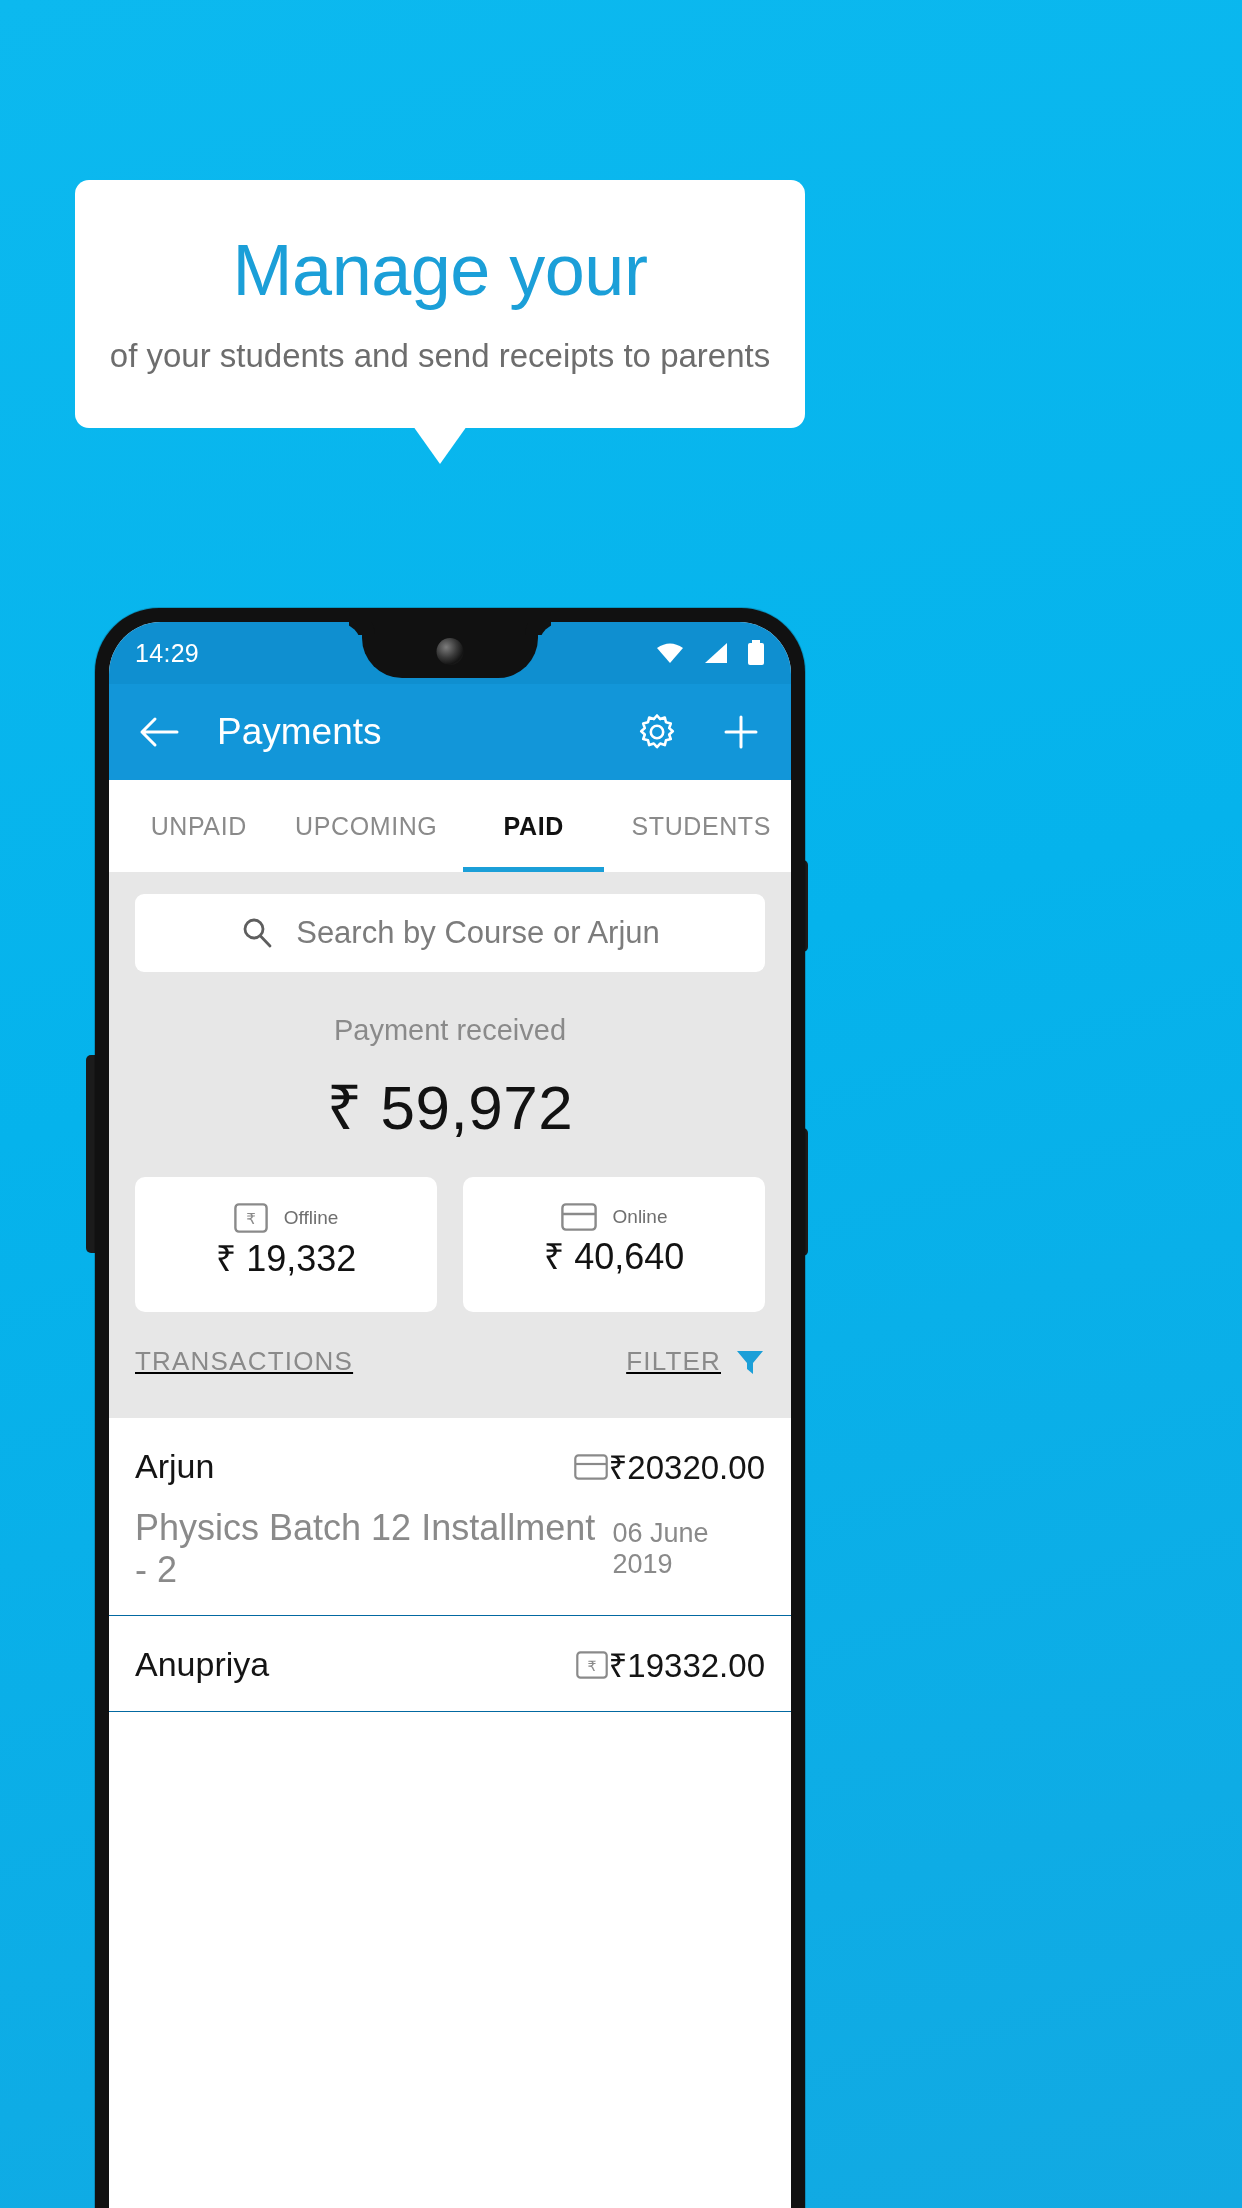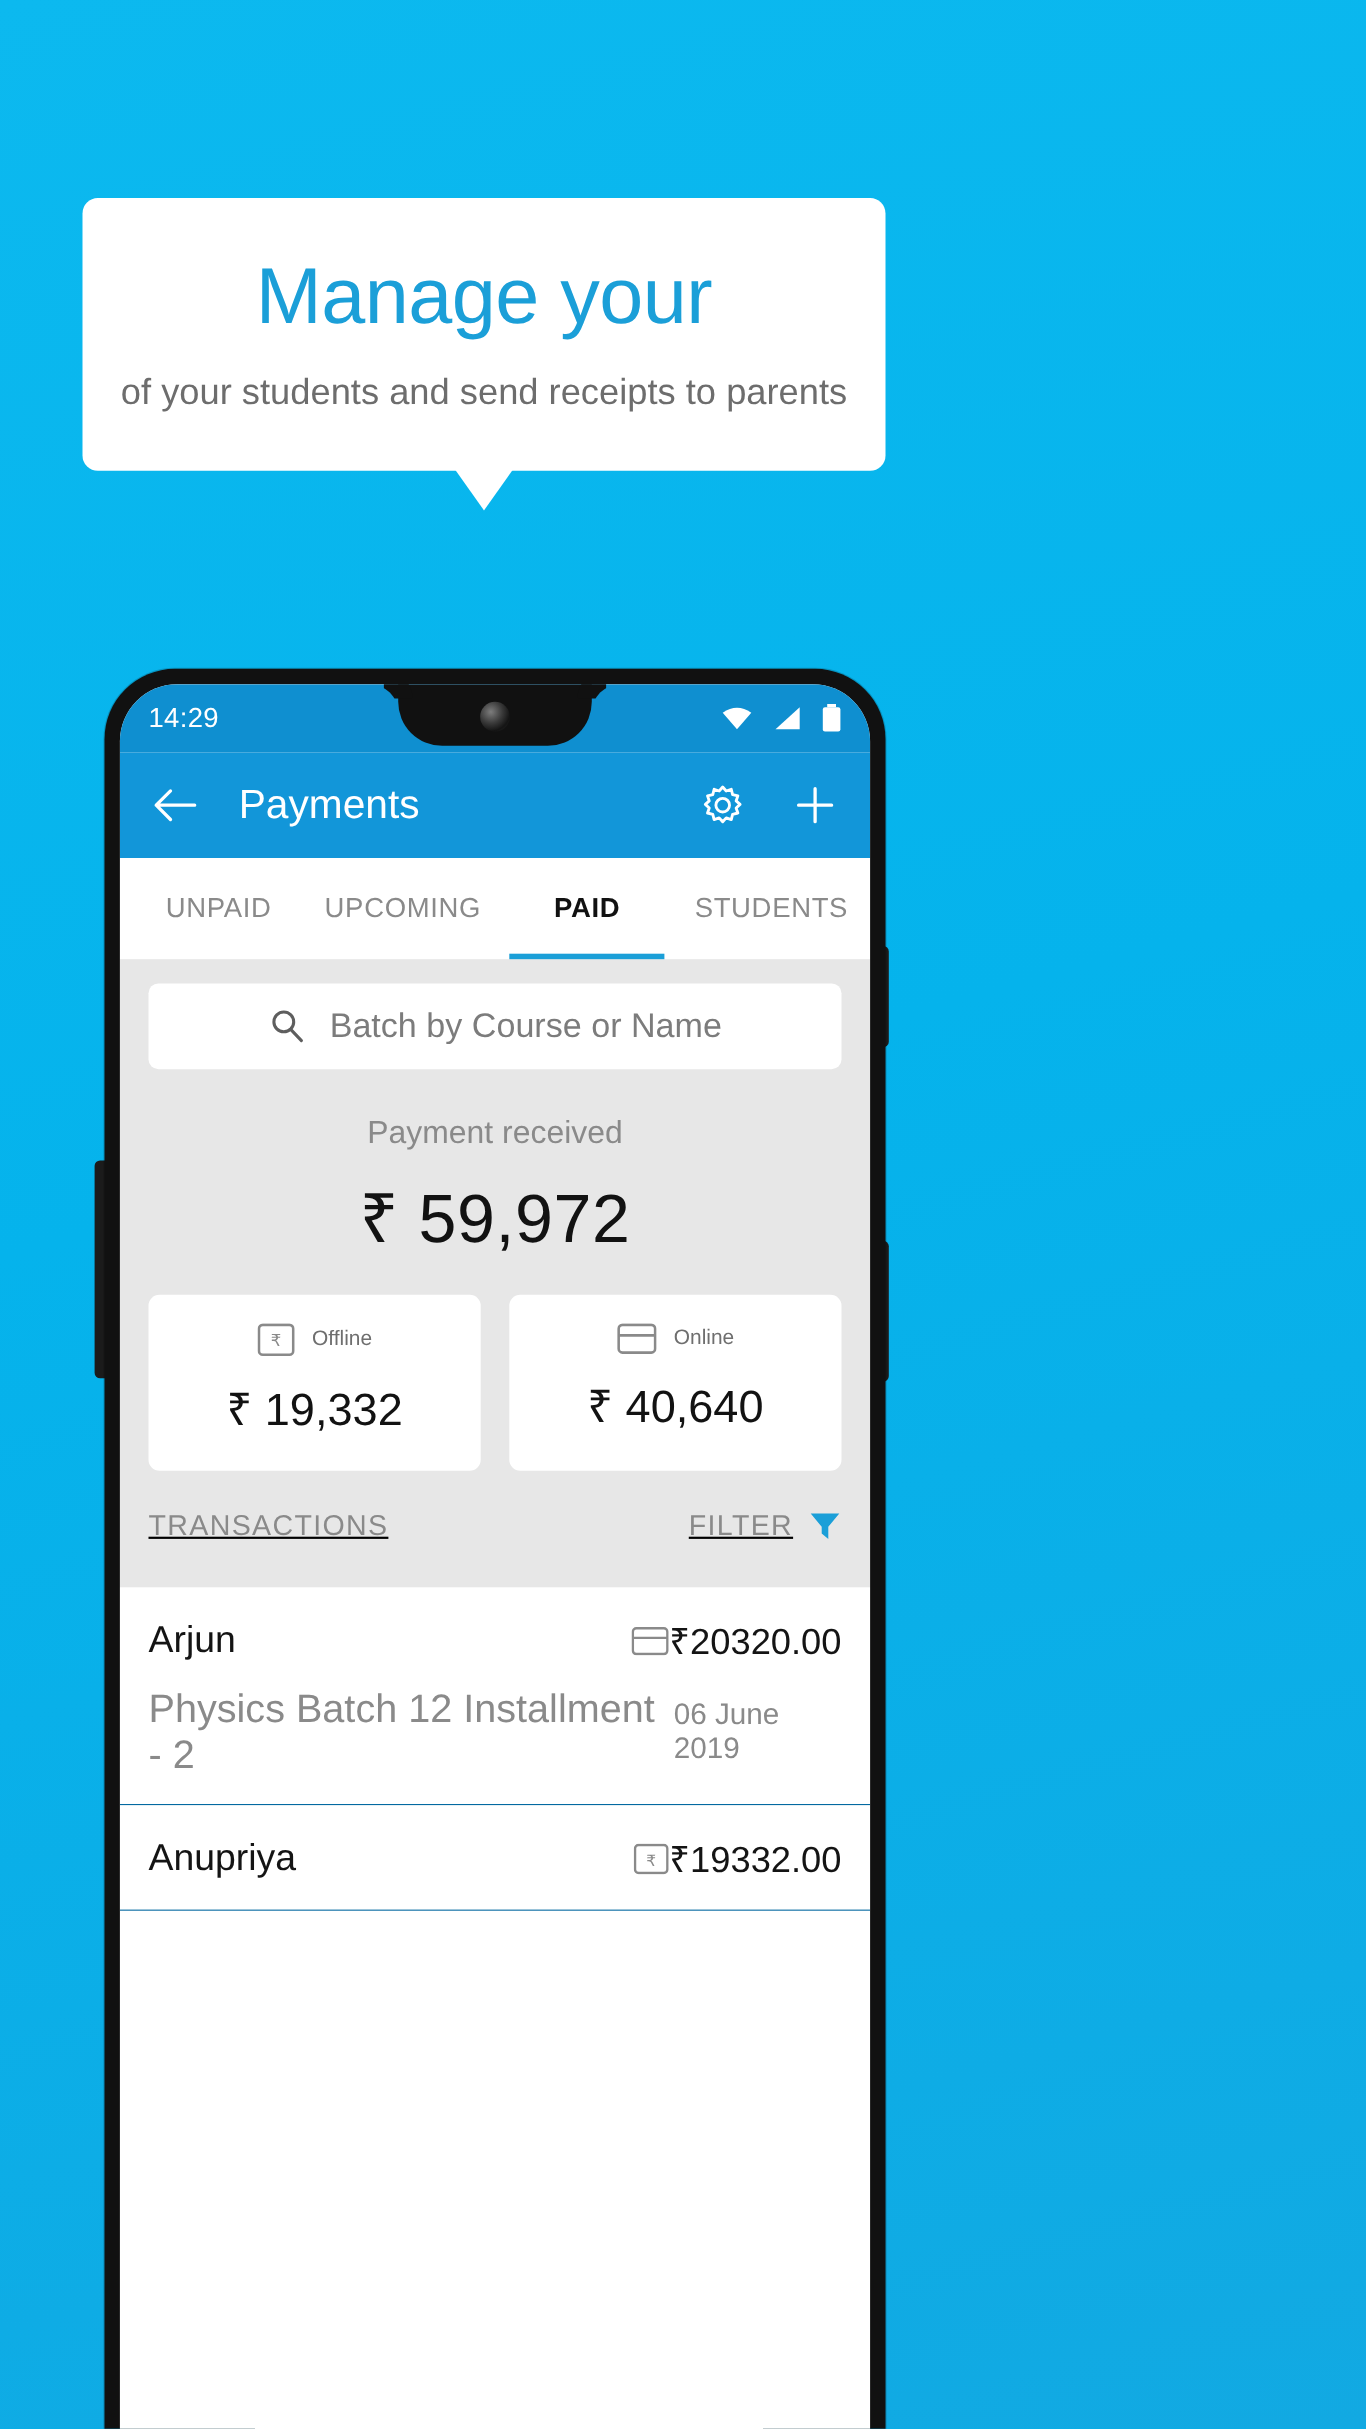--- a/index.html
+++ b/index.html
@@ -145,21 +145,21 @@
   .summary-amount { font-size:62px; font-weight:500; color:#121212; margin-top:16px; letter-spacing:.5px; }
 
   .cards { display:flex; gap:26px; padding:30px 26px 0 26px; }
   .card {
     flex:1; background:#ffffff; border-radius:10px;
     padding:26px 0 30px 0;
     text-align:center;
   }
   .card-head { display:flex; align-items:center; justify-content:center; gap:16px; }
   .card-label { font-size:19px; color:#6f6f6f; }
-  .card-amount { font-size:41px; font-weight:500; color:#121212; margin-top:18px; }
+  .card-amount { font-size:36px; font-weight:500; color:#121212; margin-top:0; }
 
   .txn-head {
     display:flex; align-items:center;
     padding:34px 26px 41px 26px;
     text-decoration:underline;
   }
   .txn-title { font-size:26px; color:#8a8a8a; letter-spacing:1.2px; }
   .txn-filter { margin-left:auto; display:flex; align-items:center; gap:14px; }
   .txn-filter-label { font-size:26px; color:#8a8a8a; letter-spacing:1.2px; }
 
@@ -253,21 +253,21 @@
       <div class="search-wrap">
         <div class="searchbar">
           <span>
             <svg width="34" height="34" viewBox="0 0 34 34">
                 <g fill="none" stroke="#5e5e5e" stroke-width="2.8">
                   <circle cx="14" cy="13" r="9"></circle>
                   <path d="M20.5 20 L30 30" stroke-linecap="round"></path>
                 </g>
               </svg>
           </span>
-          <span class="search-ph">Batch by Course or Name</span>
+          <span class="search-ph">Search by Course or Arjun</span>
         </div>
       </div>
 
       <div class="summary">
         <div class="summary-label">Payment received</div>
         <div class="summary-amount">₹ 59,972</div>
       </div>
 
       <div class="cards">
         <div class="card">

